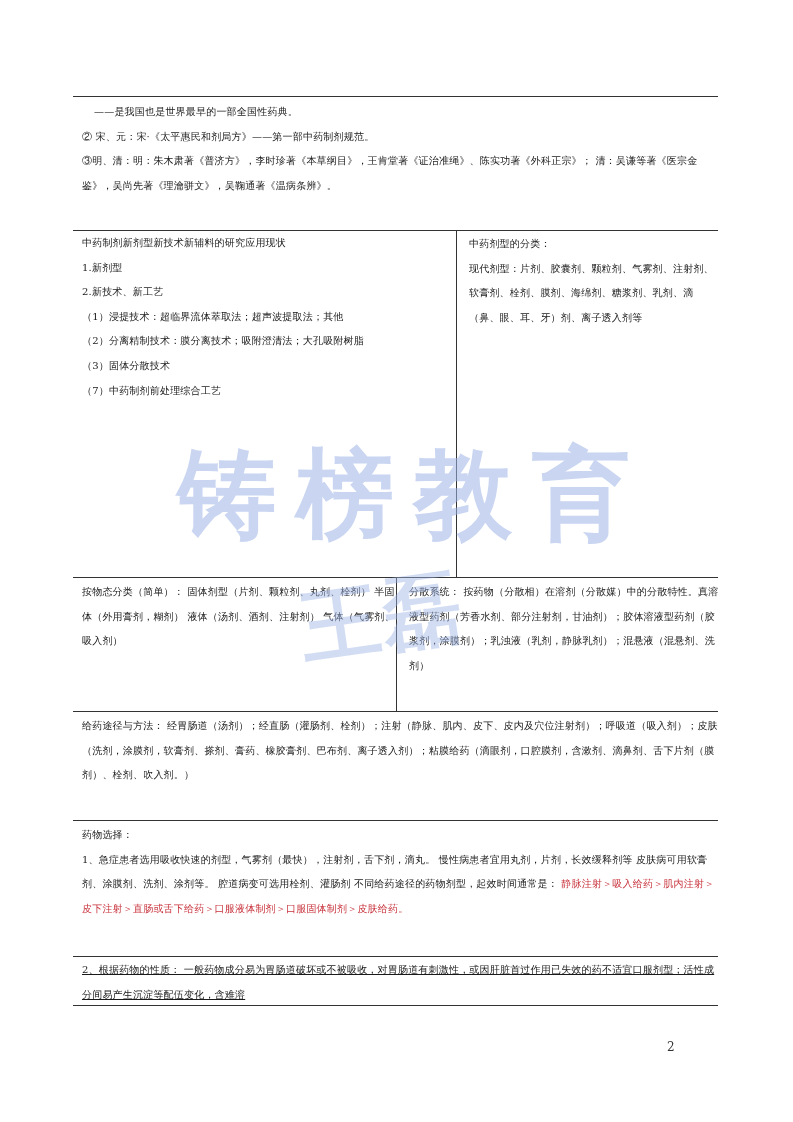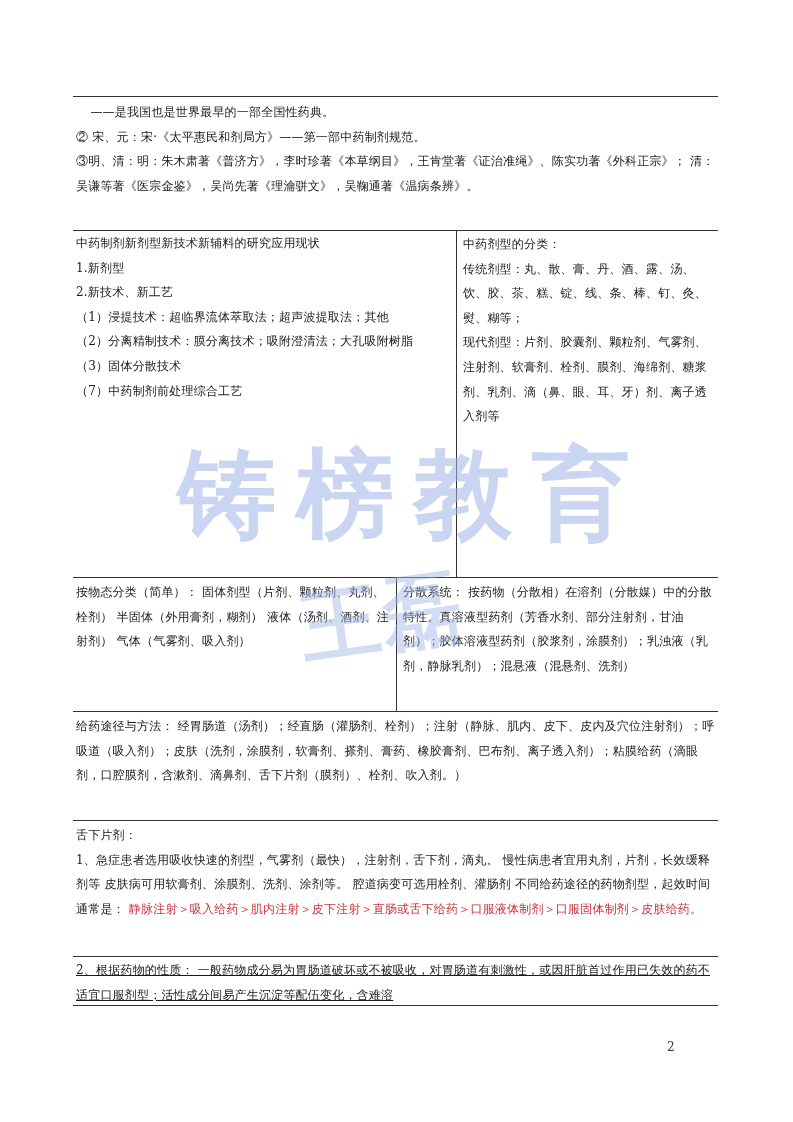--- a/index.html
+++ b/index.html
@@ -1,21 +1,21 @@
 <!DOCTYPE html>
 <html><head>
 <meta charset="utf-8">
 <style>
   html, body { margin: 0; padding: 0; background: #ffffff; }
   body { width: 793px; height: 1122px; position: relative; overflow: hidden;
          font-family: "DejaVu Serif", "Liberation Serif", serif; color: #1a1a1a; }
   .page { position: absolute; left: 0; top: 0; width: 793px; height: 1122px; }
   .hline { position: absolute; left: 73px; width: 645px; height: 0; border-top: 1px solid #333; }
   .vline { position: absolute; width: 0; border-left: 1px solid #333; }
-  .block { position: absolute; font-size: 12px; line-height: 24.6px; letter-spacing: 0.2px; }
+  .block { position: absolute; font-size: 10px; line-height: 24.6px; letter-spacing: 0.2px; margin-left: 6px; }
   .block p { margin: 0; white-space: normal; word-break: break-all; }
   .indent1 { text-indent: 1.2em; }
   .red { color: #c8323c; }
   .watermark { position: absolute; color: #9db4e6; opacity: 0.55; font-family: "DejaVu Sans", sans-serif;
                font-weight: bold; pointer-events: none; z-index: 5; }
   .wm1 { left: 178px; top: 430px; font-size: 98px; letter-spacing: 20px; }
   .wm2 { left: 300px; top: 565px; font-size: 80px; letter-spacing: 2px; transform: rotate(-8deg); opacity: 0.45; }
   .pagenum { position: absolute; left: 667px; top: 1040px; font-size: 12px; color: #333; }
 </style>
 </head>
@@ -39,21 +39,20 @@
     <p>1.新剂型</p>
     <p>2.新技术、新工艺</p>
     <p>（1）浸提技术：超临界流体萃取法；超声波提取法；其他</p>
     <p>（2）分离精制技术：膜分离技术；吸附澄清法；大孔吸附树脂</p>
     <p>（3）固体分散技术</p>
     <p>（7）中药制剂前处理综合工艺</p>
   </div>
 
   <div class="block" style="left:463px; top:232px; width:252px;">
     <p>中药剂型的分类：</p>
-    <p>传统剂型：丸、散、膏、丹、酒、露、汤、饮、胶、茶、糕、锭、线、条、棒、钉、灸、熨、糊等；</p>
     <p>现代剂型：片剂、胶囊剂、颗粒剂、气雾剂、注射剂、软膏剂、栓剂、膜剂、海绵剂、糖浆剂、乳剂、滴（鼻、眼、耳、牙）剂、离子透入剂等</p>
   </div>
 
   <div class="hline" style="top:577px;"></div>
   <div class="vline" style="left:396px; top:577px; height:134px;"></div>
 
   <div class="block" style="left:76px; top:580px; width:314px;">
     <p>按物态分类（简单）： 固体剂型（片剂、颗粒剂、丸剂、栓剂） 半固体（外用膏剂，糊剂） 液体（汤剂、酒剂、注射剂） 气体（气雾剂、吸入剂）</p>
   </div>
 
@@ -61,21 +60,21 @@
     <p>分散系统： 按药物（分散相）在溶剂（分散媒）中的分散特性。真溶液型药剂（芳香水剂、部分注射剂，甘油剂）；胶体溶液型药剂（胶浆剂，涂膜剂）；乳浊液（乳剂，静脉乳剂）；混悬液（混悬剂、洗剂）</p>
   </div>
 
   <div class="hline" style="top:711px;"></div>
   <div class="block" style="left:76px; top:714px; width:640px;">
     <p>给药途径与方法： 经胃肠道（汤剂）；经直肠（灌肠剂、栓剂）；注射（静脉、肌内、皮下、皮内及穴位注射剂）；呼吸道（吸入剂）；皮肤（洗剂，涂膜剂，软膏剂、搽剂、膏药、橡胶膏剂、巴布剂、离子透入剂）；粘膜给药（滴眼剂，口腔膜剂，含漱剂、滴鼻剂、舌下片剂（膜剂）、栓剂、吹入剂。）</p>
   </div>
 
   <div class="hline" style="top:820px;"></div>
   <div class="block" style="left:76px; top:823px; width:640px;">
-    <p>舌下片剂：</p>
+    <p>药物选择：</p>
     <p><span>1、急症患者选用吸收快速的剂型，气雾剂（最快），注射剂，舌下剂，滴丸。 慢性病患者宜用丸剂，片剂，长效缓释剂等 皮肤病可用软膏剂、涂膜剂、洗剂、涂剂等。 腔道病变可选用栓剂、灌肠剂 不同给药途径的药物剂型，起效时间通常是：</span><span class="red"> 静脉注射＞吸入给药＞肌内注射＞皮下注射＞直肠或舌下给药＞口服液体制剂＞口服固体制剂＞皮肤给药。</span></p>
   </div>
 
   <div class="hline" style="top:956px;"></div>
   <div class="block" style="left:76px; top:958px; width:640px;text-decoration:underline;">
     <p>2、根据药物的性质： 一般药物成分易为胃肠道破坏或不被吸收，对胃肠道有刺激性，或因肝脏首过作用已失效的药不适宜口服剂型；活性成分间易产生沉淀等配伍变化，含难溶</p>
   </div>
   <div class="hline" style="top:1005px;"></div>
 
   <div class="watermark wm1">铸榜教育</div>

